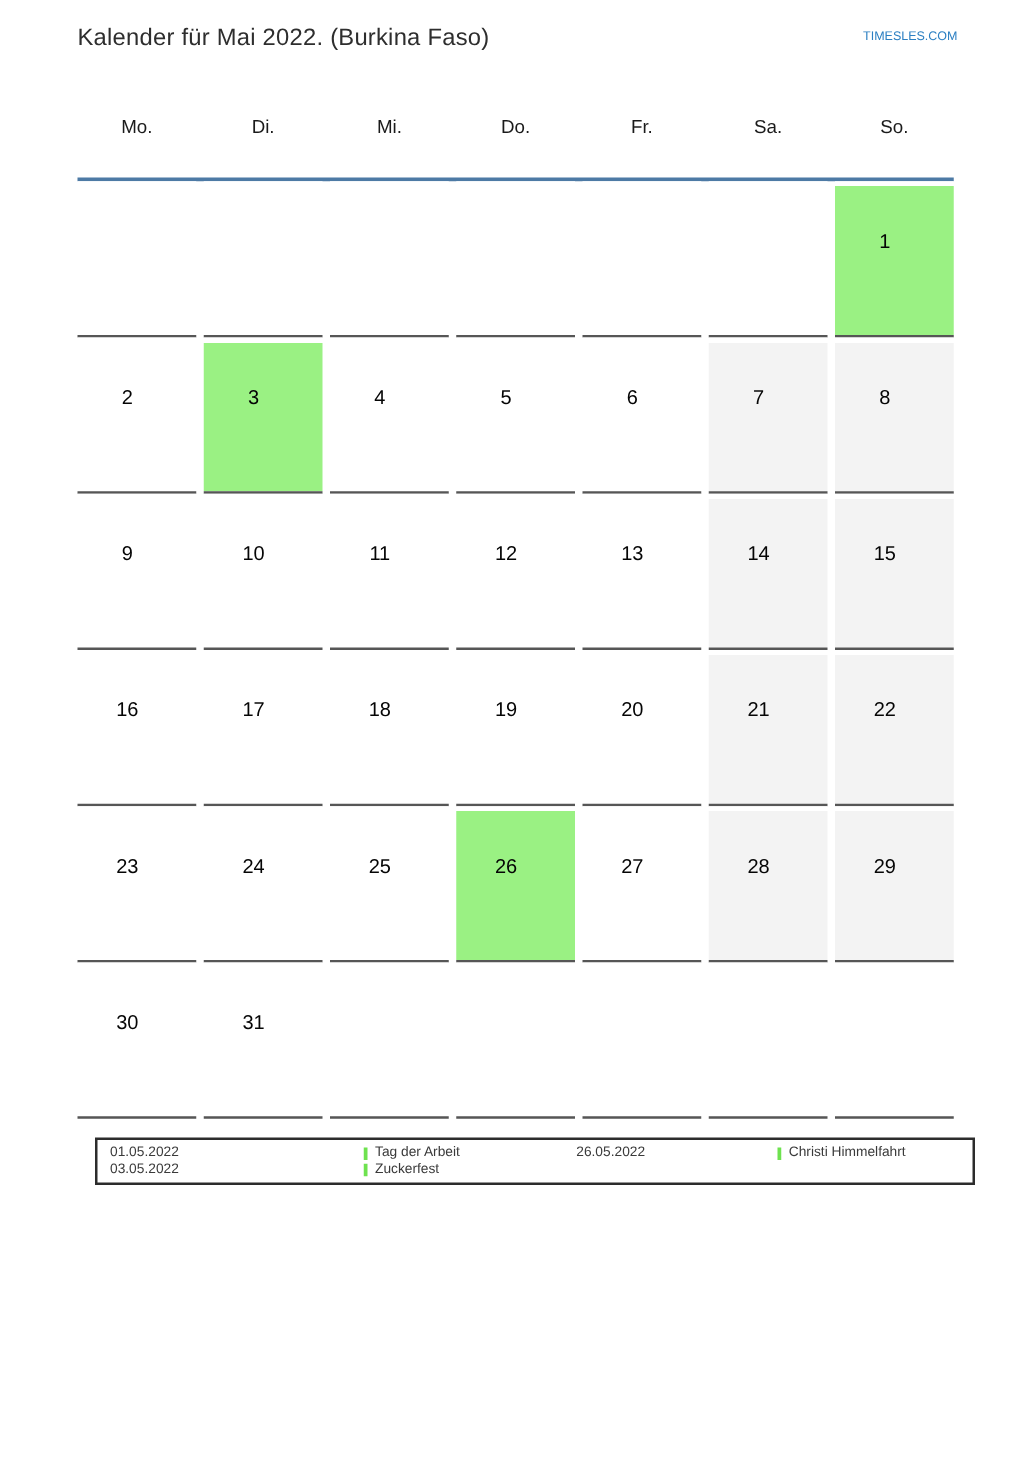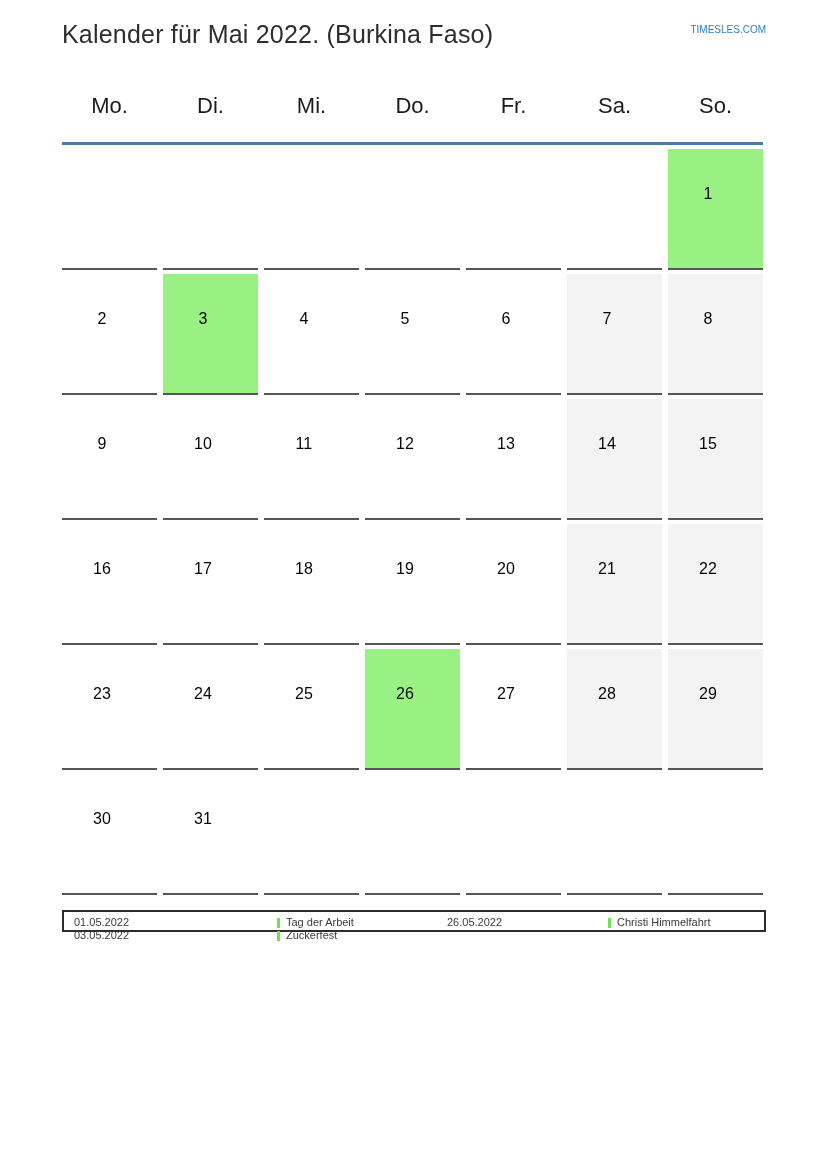--- a/index.html
+++ b/index.html
@@ -11,21 +11,21 @@
     font-family: "Liberation Sans", "DejaVu Sans", sans-serif;
     overflow: hidden;
   }
 
   
   .page-title {
     position: absolute;
     left: 62px;
     top: 20px;
     margin: 0;
-    font-size: 25px;
+    font-size: 19px;
     font-weight: 500;
     color: #2e2e2e;
     letter-spacing: 0.2px;
   }
   .brand-link {
     position: absolute;
     right: 61px;
     top: 24px;
     font-size: 10px;
     color: var(--brand-blue, #2b7fc2);
@@ -43,21 +43,21 @@
   .headrow {
     display: grid;
     grid-template-columns: repeat(7, 1fr);
     column-gap: 6px;
     height: 57px;
     box-sizing: border-box;
     padding-top: 8px;
   }
   .headrow .dayname {
     text-align: center;
-    font-size: 22px;
+    font-size: 15px;
     color: #1b1b1b;
   }
   .blueline {
     height: 3px;
     background: var(--header-line-blue, #4d7aa5);
   }
   .grid {
     display: grid;
     grid-template-columns: repeat(7, 1fr);
     column-gap: 6px;
@@ -80,24 +80,24 @@
     left: 42%;
     top: 40%;
     transform: translate(-50%, -50%);
     font-size: 16px;
     color: #050505;
   }
 
   
   .legend {
     position: absolute;
-    left: 62px;
+    left: 76px;
     top: 910px;
     width: 704px;
-    height: 22px;
+    height: 38px;
     box-sizing: border-box;
     border: 2px solid #2c2c2c;
     font-size: 11px;
     color: #3a3a3a;
   }
   .lg-col { position: absolute; top: 4px; }
   .lg-col > div { line-height: 13px; height: 13px; white-space: nowrap; }
   .lg-dates1 { left: 10px; }
   .lg-labels1 { left: 185px; }
   .lg-dates2 { left: 383px; }

